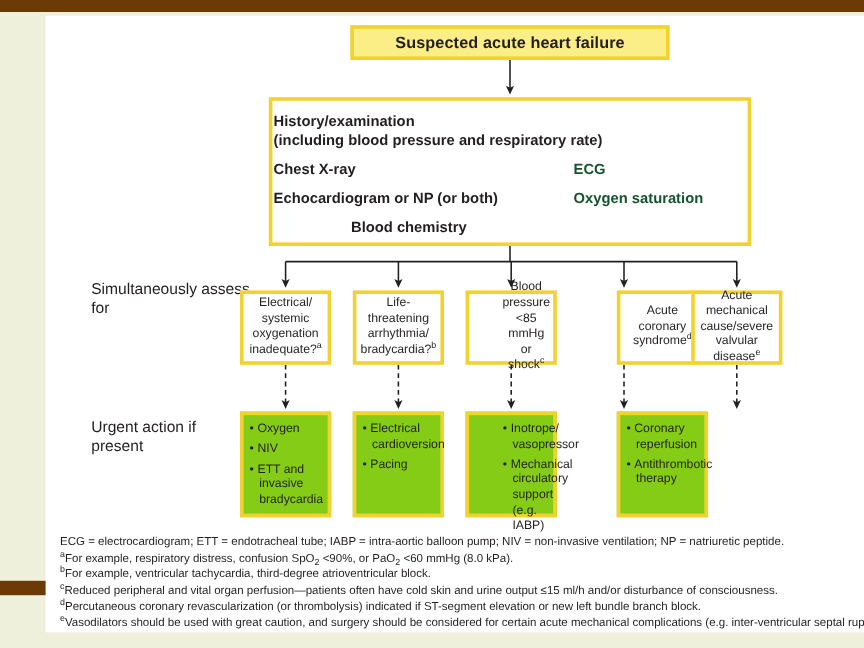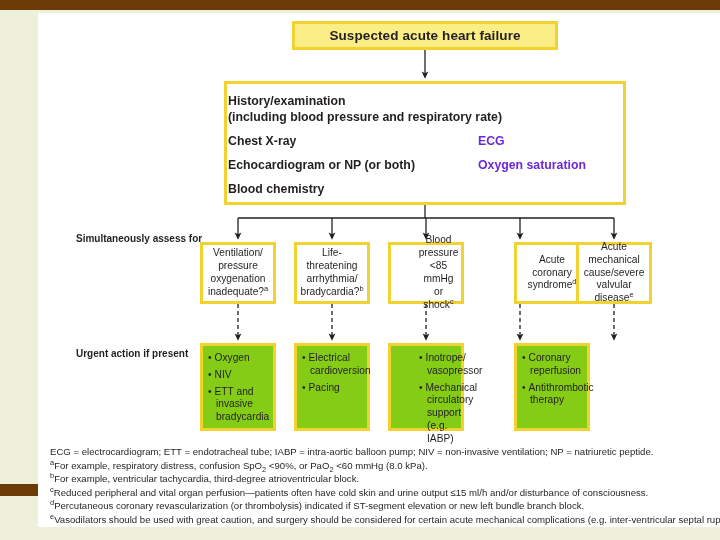--- a/index.html
+++ b/index.html
@@ -84,49 +84,50 @@
     font-weight: bold;
     color: #231f20;
     line-height: 1.28;
   }
   .workup-rows {
     margin-top: 9px;
   }
   .workup-row {
     display: flex;
     margin-bottom: 10px;
+    justify-content: center;
   }
   .workup-row .left {
     width: 250px;
     font-size: 12.3px;
     font-weight: bold;
     color: #231f20;
   }
   .workup-row .right {
     flex: 1;
     font-size: 12.3px;
     font-weight: bold;
-    color: #6d28d9;
+    color: #14532d;
   }
 
   
   .connect-svg {
     position: absolute;
     left: 0;
     top: 0;
     width: 682px;
     height: 514px;
     pointer-events: none;
   }
 
   
   .row-label {
     position: absolute;
-    font-size: 10px;
-    font-weight: bold;
+    font-size: 13px;
+    font-weight: normal;
     color: #231f20;
     line-height: 1.23;
   }
   #label-assess { left: 38px; top: 220px; width: 135px; }
   #label-action { left: 38px; top: 335px; width: 120px; }
 
   
   .cond-box {
     position: absolute;
     top: 229px;
@@ -267,21 +268,21 @@
         <div class="workup-row">
           <div class="left">Blood chemistry</div>
         </div>
       </div>
     </div>
 
     <div class="row-label" id="label-assess">Simultaneously assess for</div>
     <div class="row-label" id="label-action">Urgent action if present</div>
 
     <div class="cond-box col-1">
-      <span class="txt"><span>Ventilation/ pressure oxygenation inadequate?</span><sup>a</sup></span>
+      <span class="txt"><span>Electrical/ systemic oxygenation inadequate?</span><sup>a</sup></span>
     </div>
     <div class="cond-box col-2">
       <span class="txt"><span>Life-threatening arrhythmia/ bradycardia?</span><sup>b</sup></span>
     </div>
     <div class="cond-box col-3">
       <span class="txt"><span>Blood pressure &lt;85 mmHg or shock</span><sup>c</sup></span>
     </div>
     <div class="cond-box col-4">
       <span class="txt"><span>Acute coronary syndrome</span><sup>d</sup></span>
     </div>

